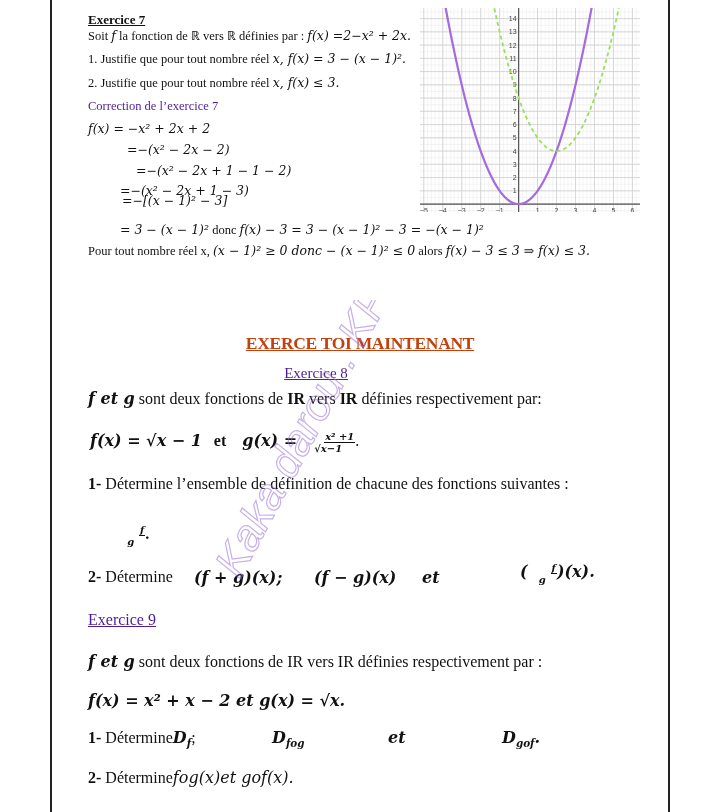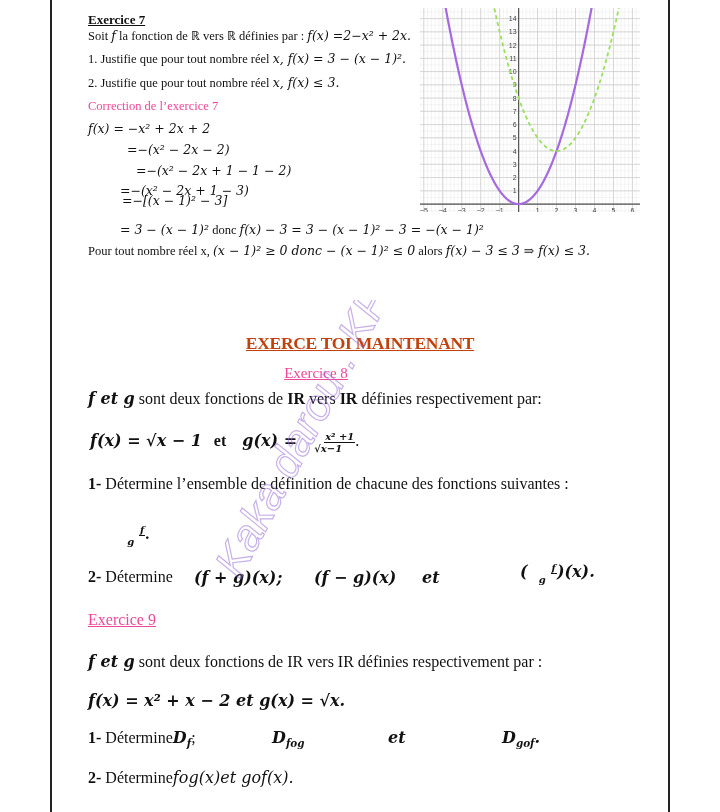--- a/index.html
+++ b/index.html
@@ -4,21 +4,21 @@
 <style>
   html, body { margin:0; padding:0; background:#ffffff; }
   body { width:720px; height:812px; position:relative; overflow:hidden; font-family:"Liberation Serif", serif; color:#111; }
   .page-border-left { position:absolute; left:50px; top:0; width:2px; height:812px; background:#222; }
   .page-border-right { position:absolute; left:668px; top:0; width:2px; height:812px; background:#222; }
   .abs { position:absolute; white-space:nowrap; }
   .math { font-family:"DejaVu Serif", serif; font-style:italic; }
   .mathb { font-family:"DejaVu Serif", serif; font-style:italic; font-weight:bold; }
   .small { font-size:12.5px; }
   .ex7-title { left:88px; top:12px; font-size:13px; font-weight:bold; text-decoration:underline; }
-  .red { color:#ec4899; }
+  .red { color:#4c1d95; }
   .navy { color:#c2410c; }
   .big { font-size:16px; }
   .heading-main { left:0; width:720px; text-align:center; top:333px; font-size:17.5px; font-weight:bold; text-decoration:underline; letter-spacing:-0.3px; }
   .heading-ex8 { left:0; width:632px; text-align:center; top:365px; font-size:15px; text-decoration:underline; }
   .heading-ex9 { left:88px; top:611px; font-size:16px; font-weight:normal; text-decoration:underline; }
   .frac { display:inline-block; vertical-align:middle; text-align:center; font-size:10px; line-height:11px; }
   .frac .num { display:block; border-bottom:1px solid #111; padding:0 1px;margin-left:23px; }
   .frac .den { display:block; }
   sub { font-size:0.65em; }
   .watermark { position:absolute; left:200px; top:300px; width:320px; height:300px; pointer-events:none; opacity:0.55; }

